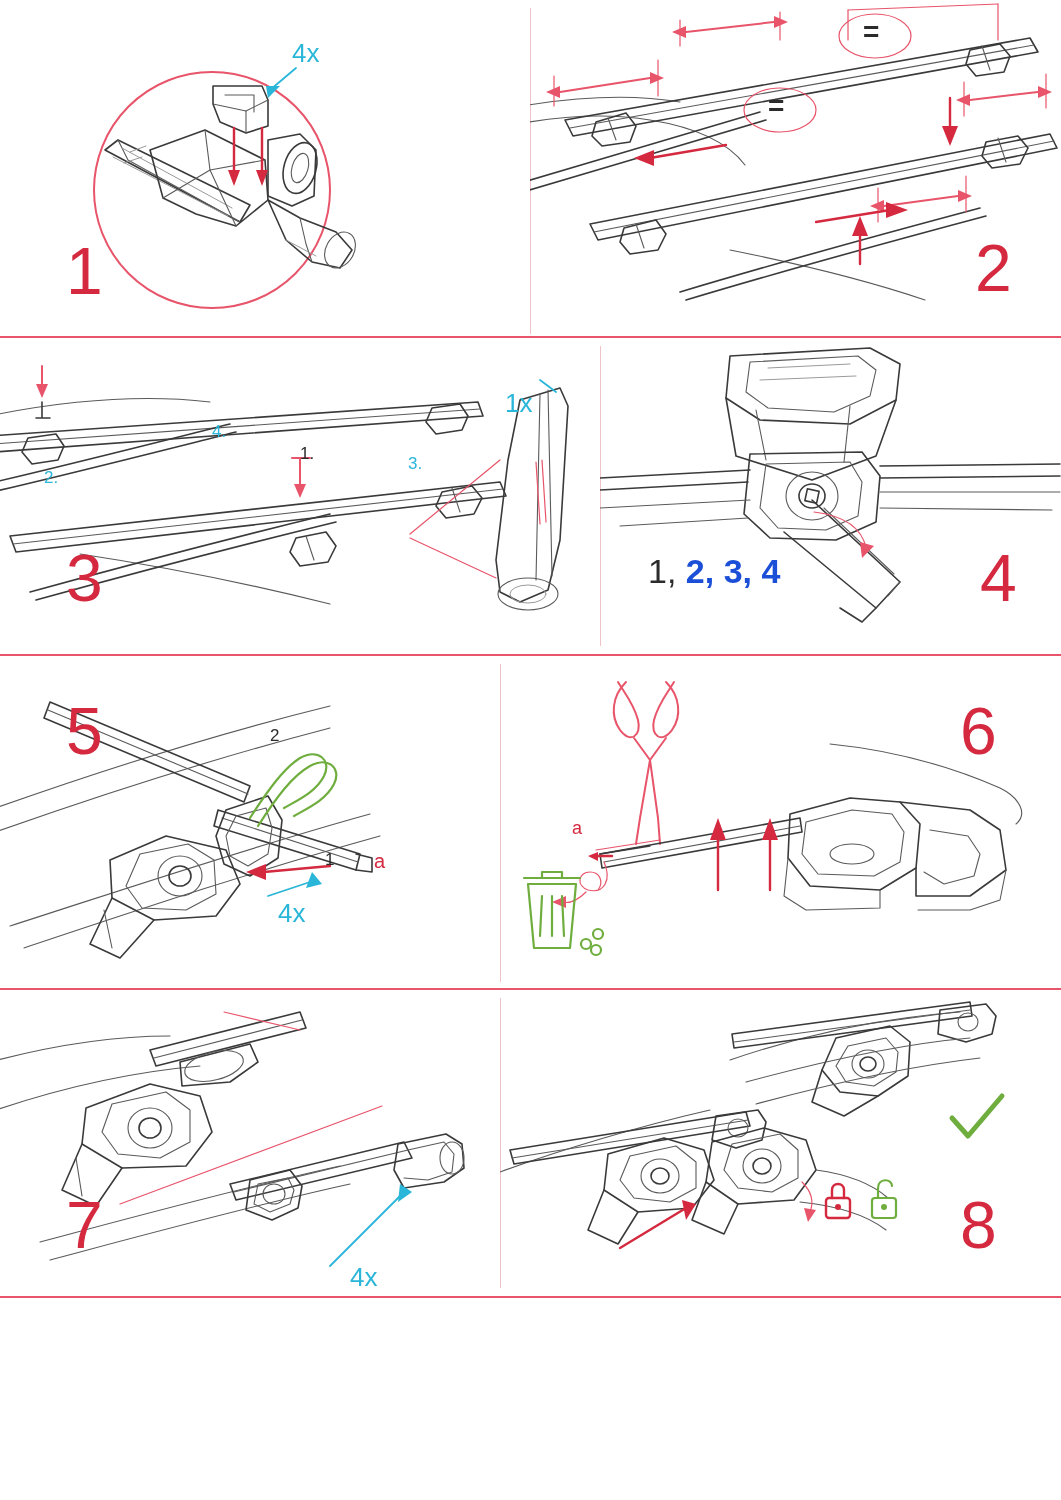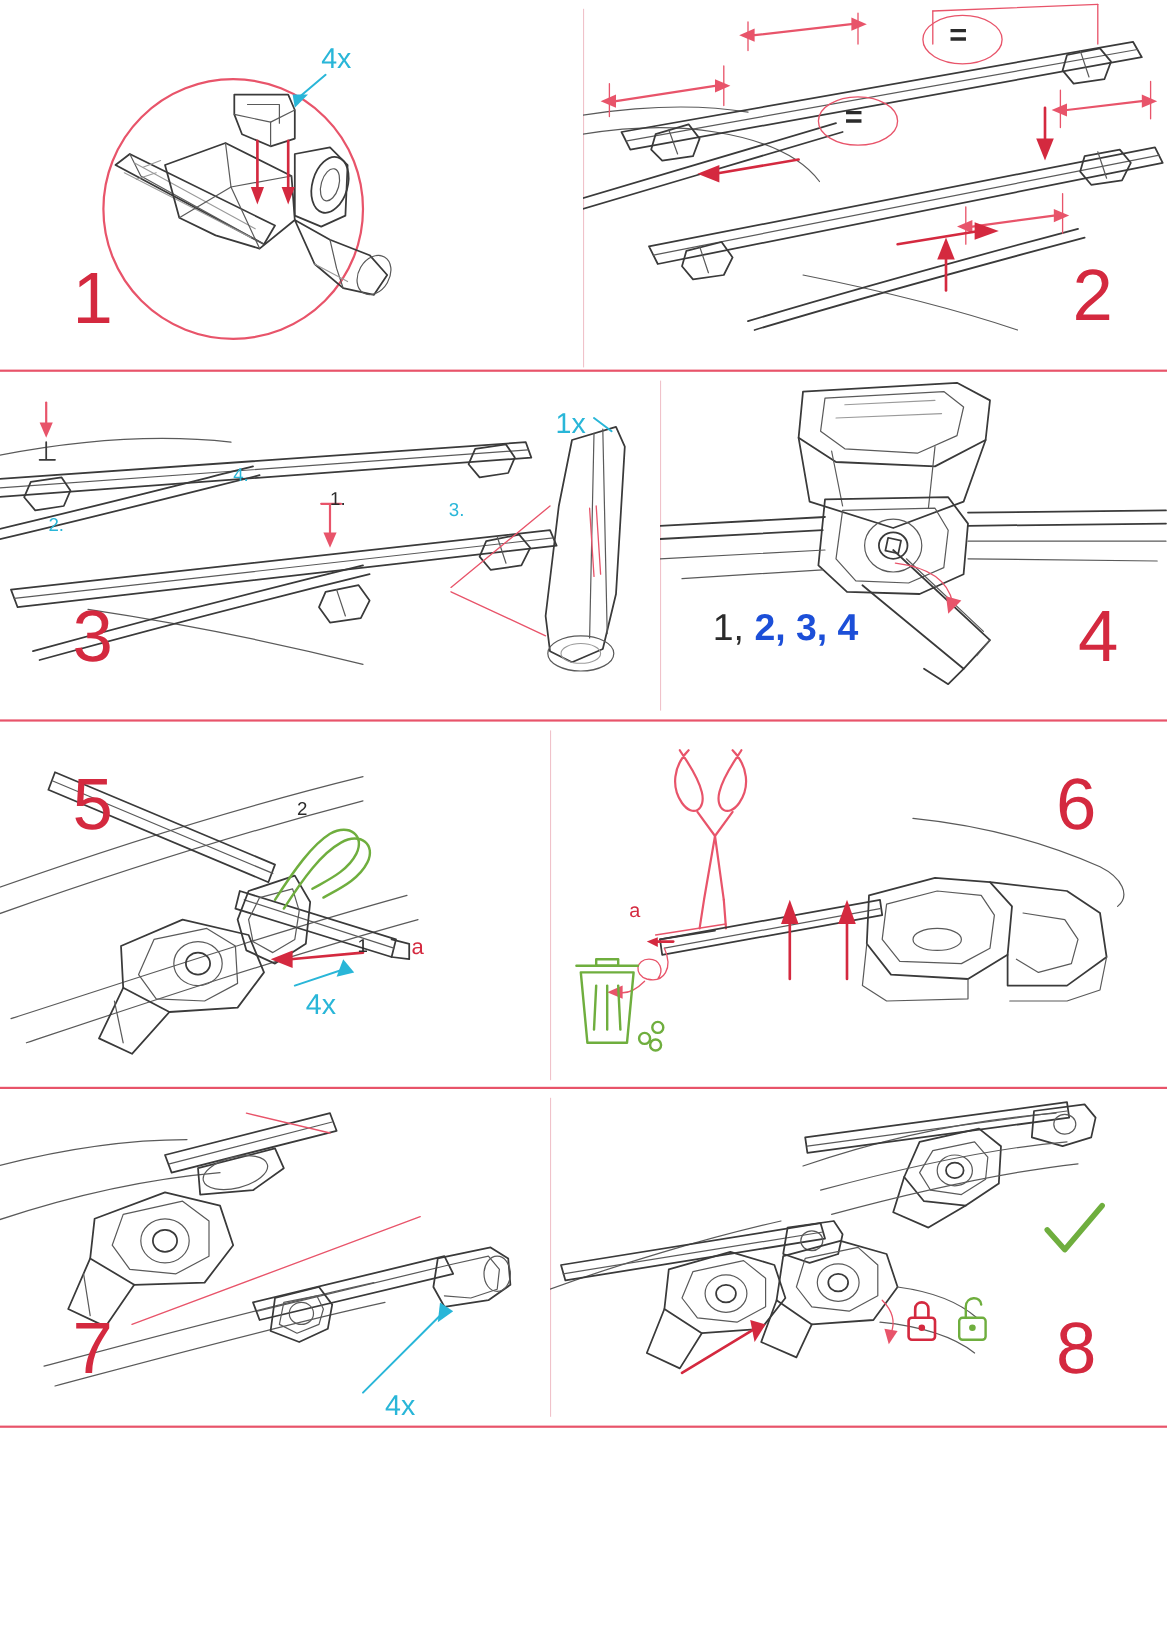--- a/index.html
+++ b/index.html
@@ -254,21 +254,21 @@
       <path class="redfill" d="M36 44 L48 44 L42 58 Z"></path>
       <path class="ln" d="M42 62 L42 78 M36 78 L50 78"></path>
 
       <path class="red" d="M300 118 L300 146 M292 118 L310 118"></path>
       <path class="redfill" d="M294 144 L306 144 L300 158 Z"></path>
     </svg>
     <div class="tiny-num cy" style="left:212px; top:82px; color:#29b6d8;">4.</div>
     <div class="tiny-num cy" style="left:44px; top:128px; color:#29b6d8;">2.</div>
     <div class="tiny-num cy" style="left:408px; top:114px; color:#29b6d8;">3.</div>
     <div class="tiny-num" style="left:300px; top:104px;">1.</div>
-    <div class="cyan-label" style="left:505px; top:30px;">1x</div>
+    <div class="cyan-label" style="left:505px; top:48px;">1x</div>
     <div class="stepnum big" style="left:66px; top:205px;">3</div>
   </div>
 
   <div class="panel" style="left:600px; top:340px; width:461px; height:314px;">
     <svg width="461" height="314" viewBox="0 0 461 314">
 
       <path class="ln" d="M130 16 L270 8 L300 24 L296 60 L250 84 L160 80 L126 58 Z"></path>
       <path class="ln-thin" d="M150 22 L258 16 L276 30 L270 56 L234 72 L168 68 L146 52 Z"></path>
       <path class="ln-light" d="M168 28 L250 24"></path>
       <path class="ln-light" d="M160 40 L256 36"></path>

